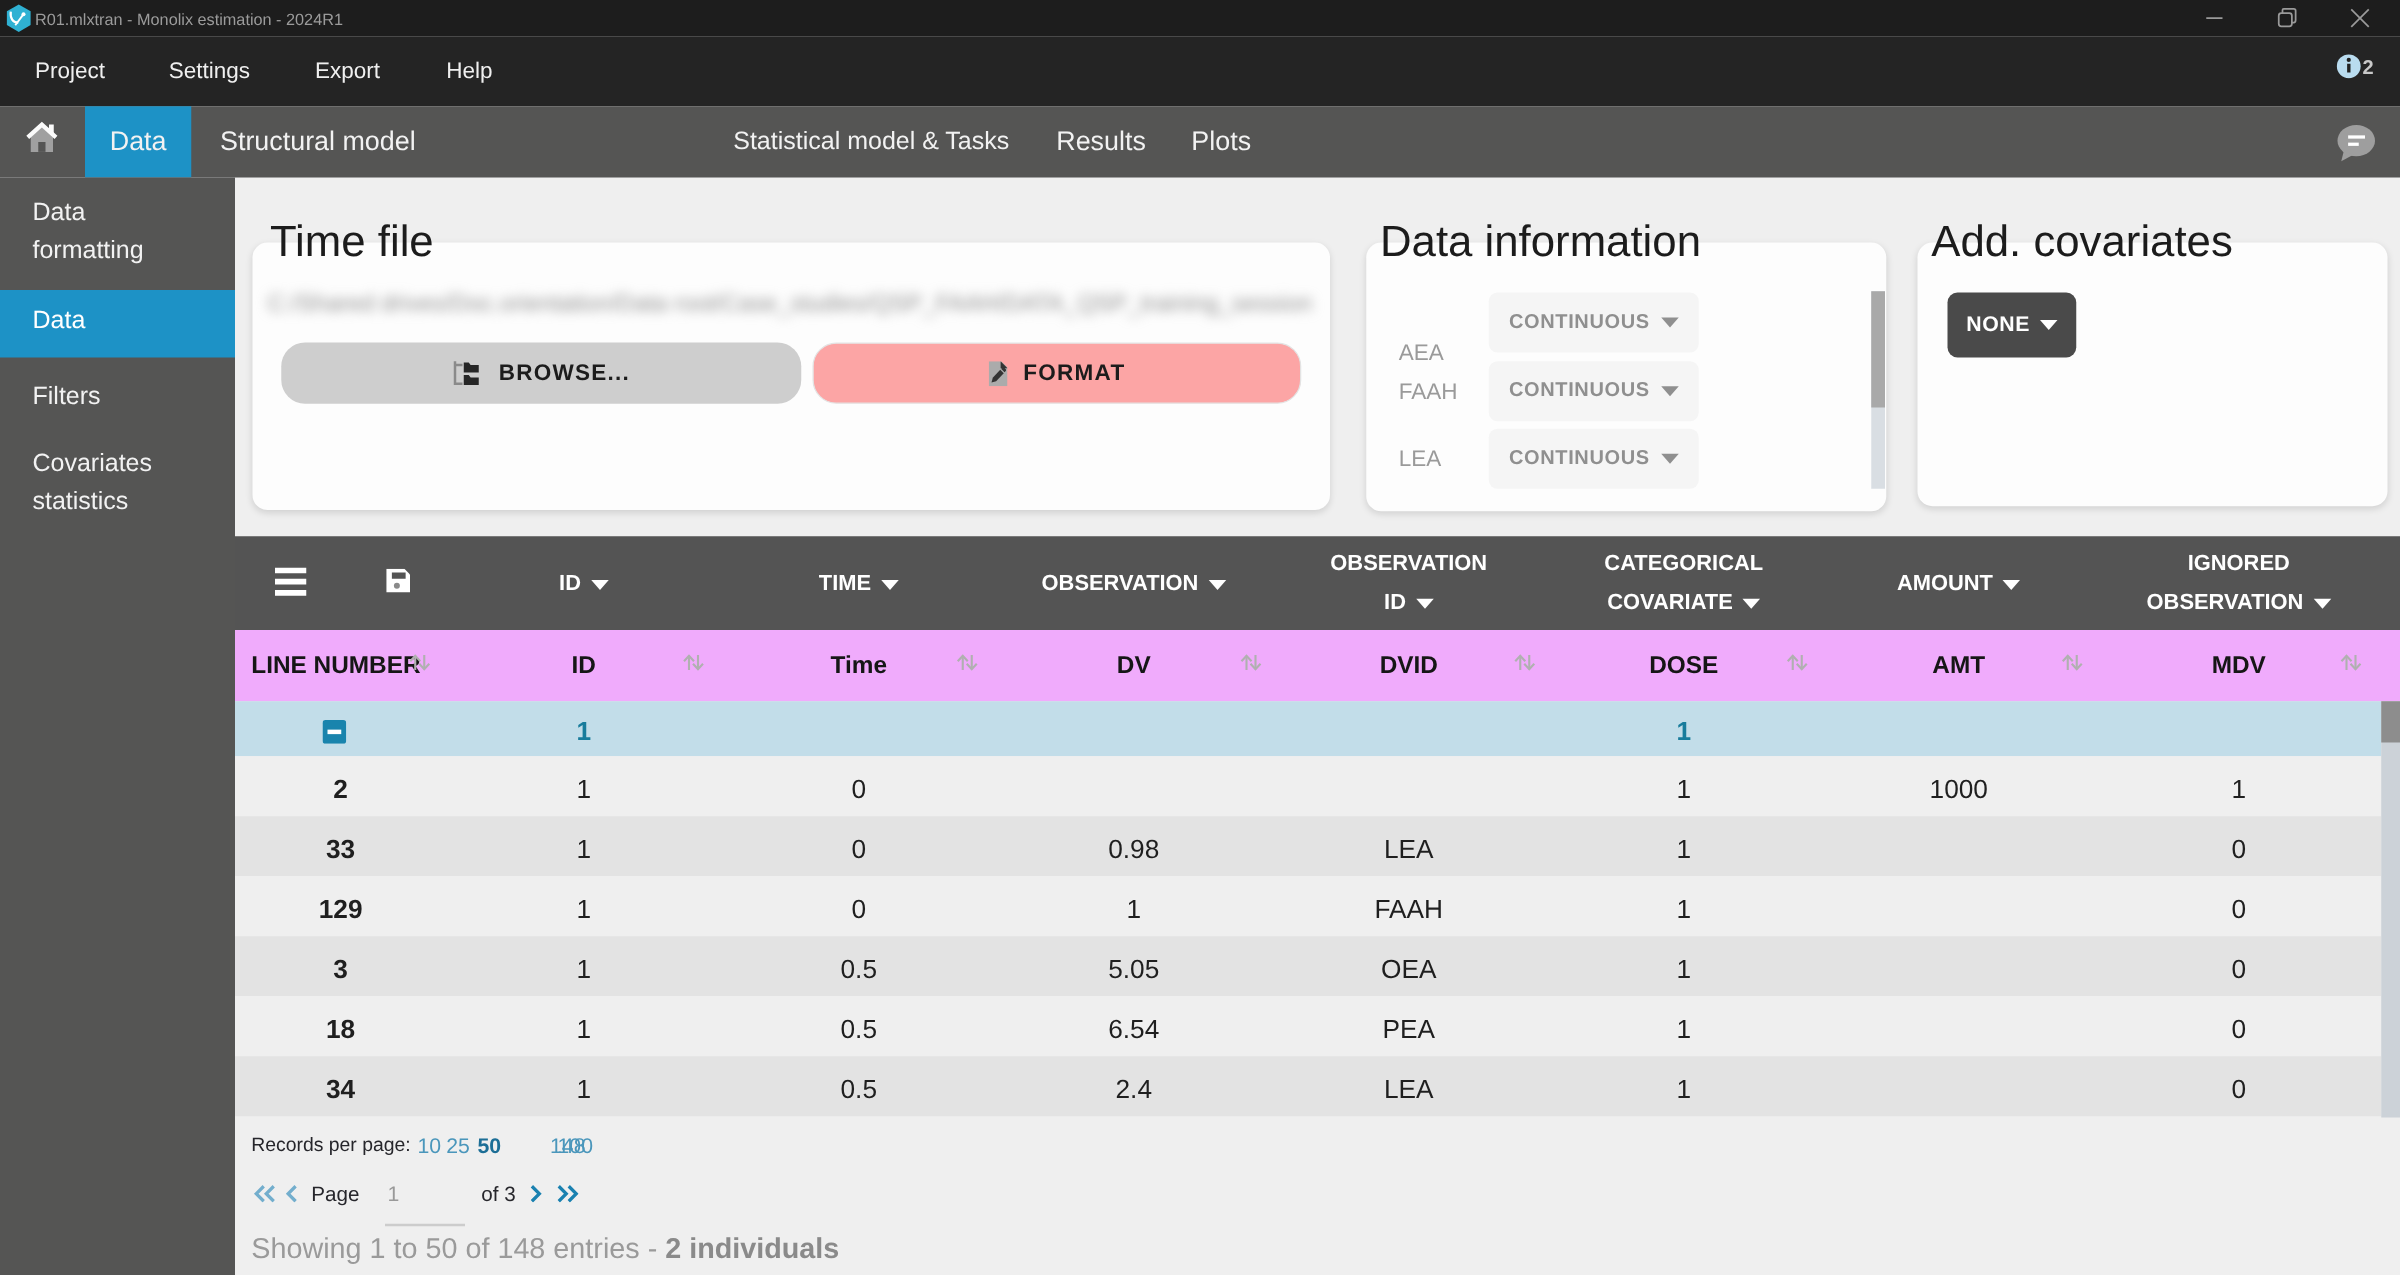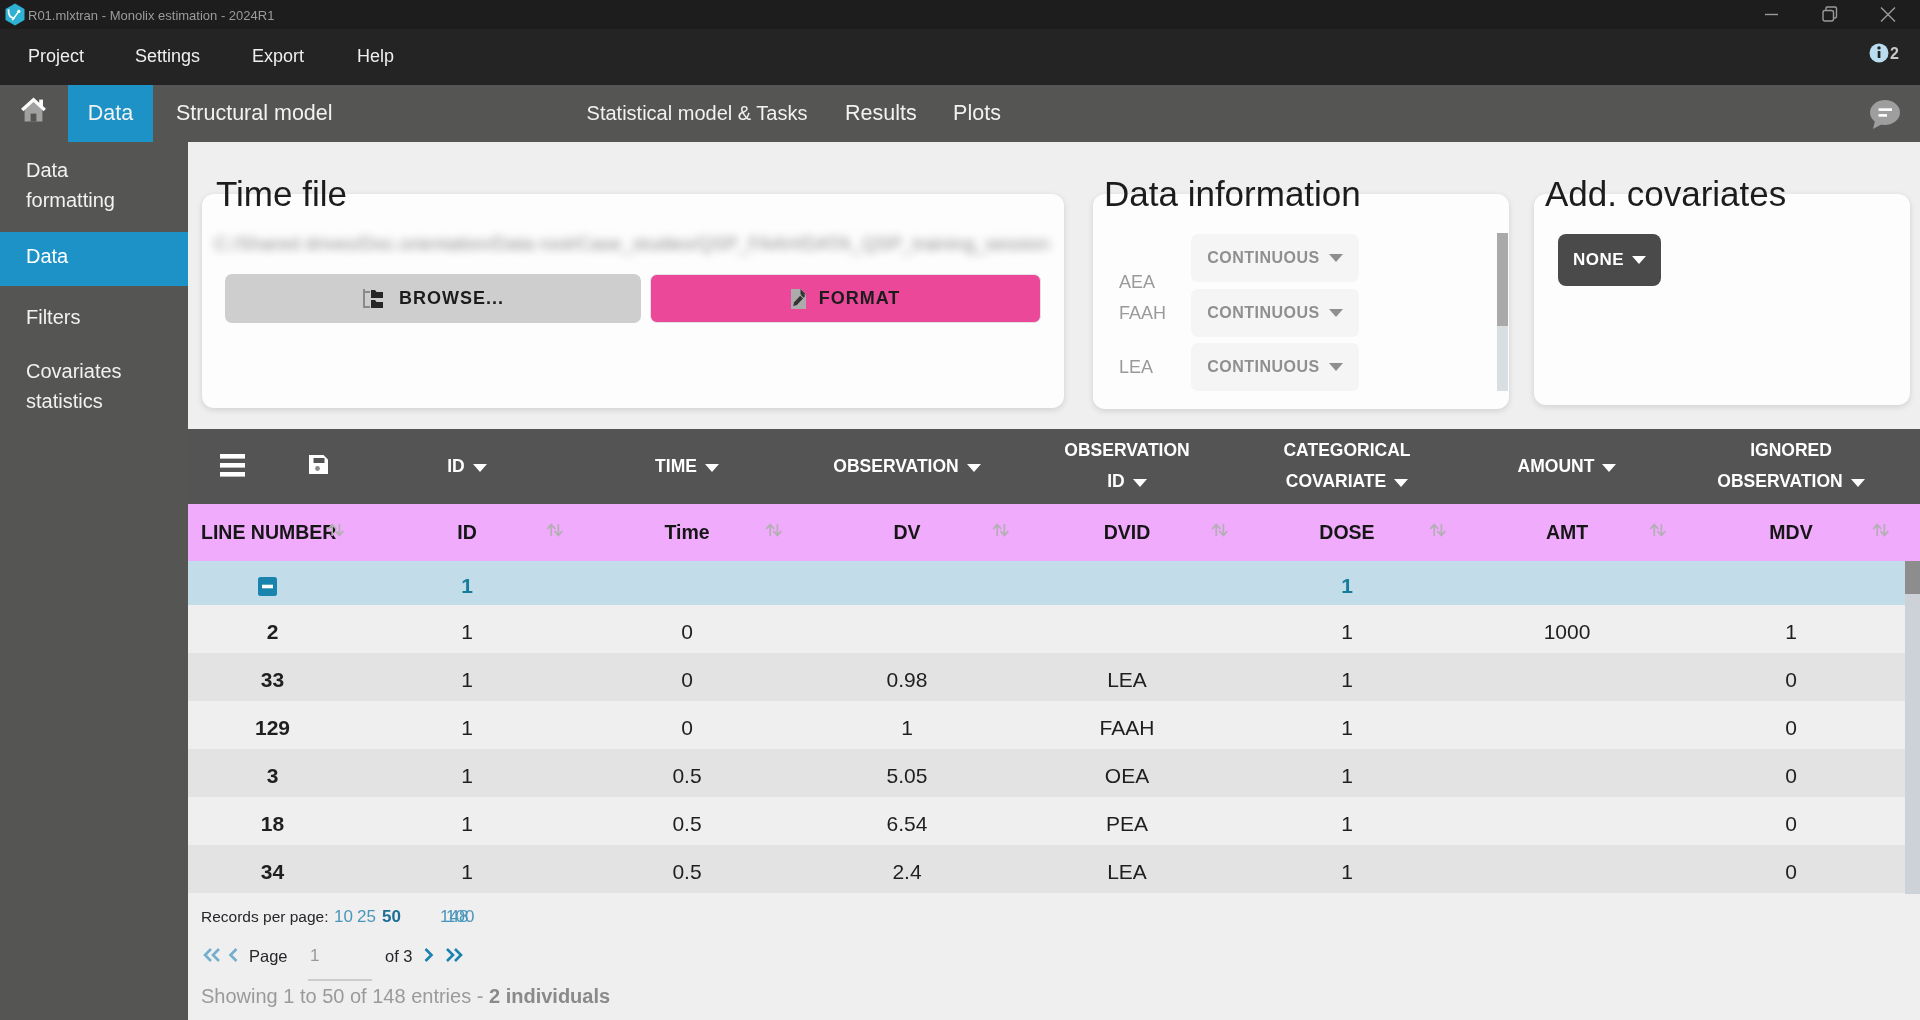--- a/index.html
+++ b/index.html
@@ -19,23 +19,23 @@
   
   #sidebar { position:absolute; left:0; top:142px; width:188px; height:878px; background:#555554; }
   .sideitem { position:absolute; left:26px; color:#f2f2f2; font-size:20px; line-height:30px; }
   #side-active { position:absolute; left:0; top:90px; width:188px; height:54px; background:#1d92c6; }
   #side-active span { position:absolute; left:26px; top:13px; font-size:20px; color:#fff; }
   .card { position:absolute; background:#fdfdfd; border-radius:12px; box-shadow:0 2px 6px rgba(0,0,0,0.13); }
   .cardtitle { position:absolute; font-size:35px; color:#1c1c1c; }
 
   
   #blurpath { position:absolute; left:214px; top:233px; width:836px; font-size:19px; color:#909090; filter:blur(4.5px); white-space:nowrap; overflow:hidden; }
-  .bigbtn { position:absolute; top:274px; height:49px; border-radius:7px; display:flex; align-items:center; justify-content:center; font-size:18px; font-weight:bold; letter-spacing:1px; color:#1c1c1c; }
+  .bigbtn { position:absolute; top:274px; height:49px; border-radius:19px; display:flex; align-items:center; justify-content:center; font-size:18px; font-weight:bold; letter-spacing:1px; color:#1c1c1c; }
   #btn-browse { left:225px; width:416px; background:#cecece; }
-  #btn-format { left:650px; width:391px; background:#ec4899; border:1px solid #e3e3e3; }
+  #btn-format { left:650px; width:391px; background:#fca5a5; border:1px solid #e3e3e3; }
 
   
   .dilabel { position:absolute; left:1119px; font-size:18px; color:#9a9a9a; }
   .contbtn { position:absolute; left:1191px; width:168px; height:48px; background:#f5f5f5; border-radius:7px; display:flex; align-items:center; justify-content:center; font-size:16px; font-weight:bold; letter-spacing:0.5px; color:#8f8f8f; }
   #di-scroll { position:absolute; left:1497px; top:233px; width:11px; height:158px; background:#d9dee3; }
   #di-thumb { position:absolute; left:1497px; top:233px; width:11px; height:93px; background:#a9a9a9; }
   #nonebtn { position:absolute; left:1558px; top:234px; width:103px; height:52px; background:#4a4a4a; border-radius:8px; display:flex; align-items:center; justify-content:center; font-size:17px; font-weight:bold; color:#fff; letter-spacing:0.5px; }
 
   
   .tri-dn-gray { display:inline-block; width:0; height:0; border-left:7px solid transparent; border-right:7px solid transparent; border-top:8px solid #8f8f8f; margin-left:9px; }
@@ -58,21 +58,21 @@
   .even { background:#e3e3e3; }
   #bluerow { background:#c2dde9; height:44px; color:#187c9c; font-weight:bold; }
 
   
   #tbl-track { position:absolute; left:1905px; top:561px; width:15px; height:333px; background:#ccd2d8; }
   #tbl-thumb { position:absolute; left:1905px; top:561px; width:15px; height:33px; background:#8d8d8d; }
 
   
   .pg { position:absolute; white-space:nowrap; }
   .pglink { color:#4a96bb; font-size:17px; }
-  #showrow { position:absolute; left:201px; top:985px; font-size:20px; color:#9a9a9a; }
+  #showrow { position:absolute; left:201px; top:985px; font-size:23px; color:#9a9a9a; }
   #showrow b { color:#8a8a8a; }
 </style>
 </head>
 <body>
 
 <div id="titlebar">
   <svg class="abs" style="left:4px;top:3px" width="22" height="23" viewBox="0 0 22 23">
     <polygon points="11,0.5 20.5,6 20.5,17 11,22.5 1.5,17 1.5,6" fill="#2fb1d3"></polygon>
     <path d="M4.6,6.3 C4.0,11.5 6.2,15.3 10.6,15.0" stroke="#fff" stroke-width="1.8" fill="none"></path>
     <path d="M8.2,17.2 L14.4,8.9" stroke="#fff" stroke-width="1.5"></path>

